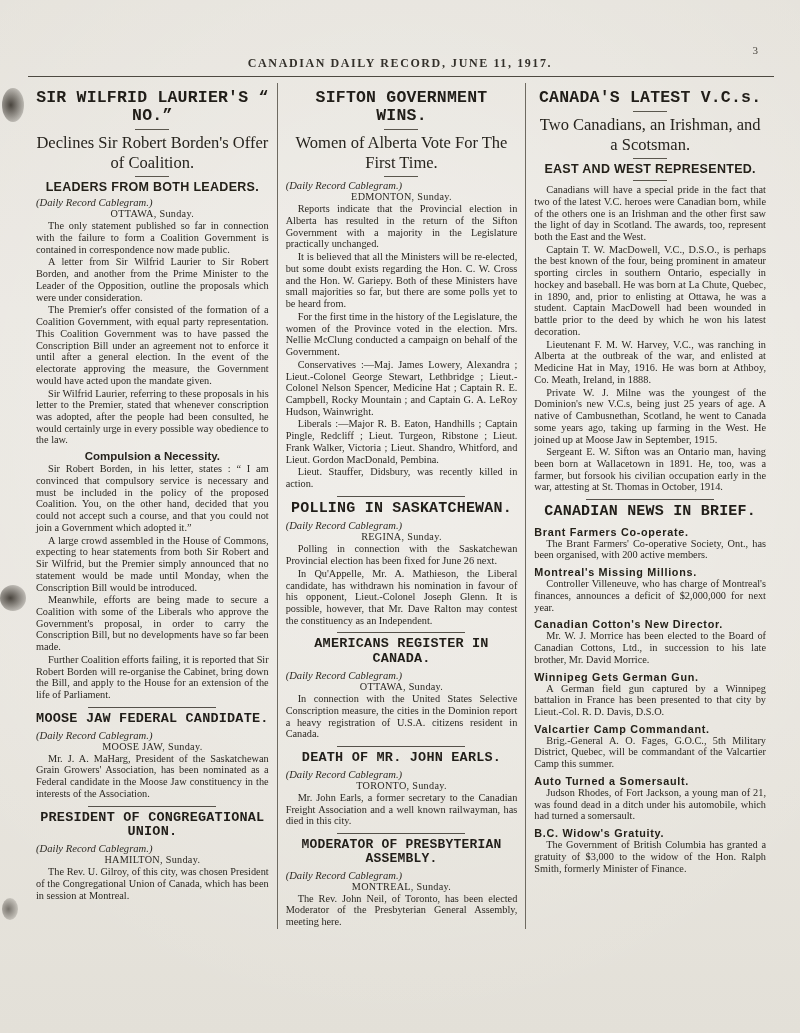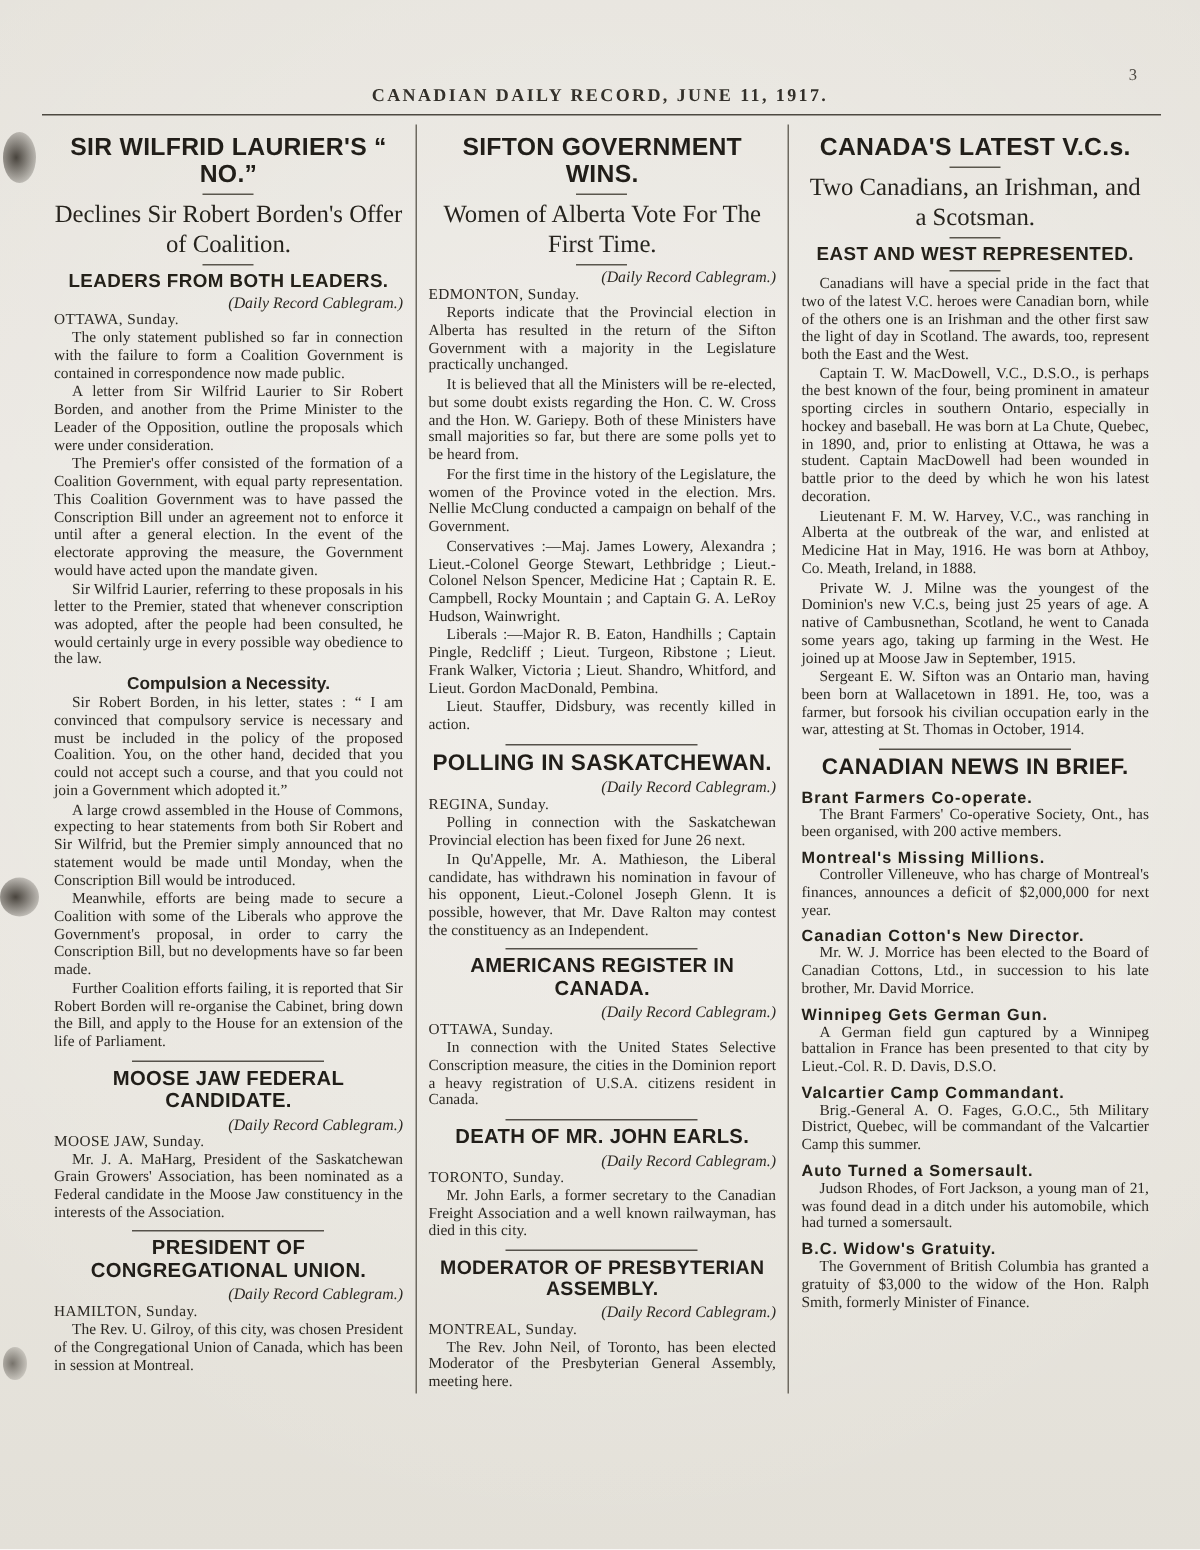--- a/index.html
+++ b/index.html
@@ -40,21 +40,21 @@
     padding: 6px 26px 0 28px;
   }
   .col {
     width: 33.333%;
     padding: 2px 8px 0 8px;
   }
   .col + .col { border-left: 1px solid #6e6a61; }
 
   .headline {
     margin: 4px 0 0 0;
-    font-family: Liberation Sans, sans-serif;
+    font-family: Liberation Mono, monospace;
     font-weight: bold;
     font-size: 16.5px;
     line-height: 1.1;
     text-align: center;
     letter-spacing: 0.2px;
     color: #211e19;
   }
   .subheadline {
     margin: 2px 0 0 0;
     font-family: "Liberation Sans", sans-serif;
@@ -75,27 +75,27 @@
   .crosshead {
     margin: 4px 0 1px 0;
     font-family: "Liberation Sans", sans-serif;
     font-weight: bold;
     font-size: 11.5px;
     text-align: center;
     color: #27241e;
   }
   .credit {
     margin: 3px 0 0 0;
-    text-align: right;
+    text-align: left;
     font-style: italic;
     font-size: 10.6px;
   }
   .dateline {
     margin: 0 0 1px 0;
-    text-align: left;
+    text-align: center;
     font-size: 10.2px;
     letter-spacing: 0.3px;
   }
   .col p.body {
     margin: 0 0 1px 0;
     font-size: 10.3px;
     line-height: 1.14;
     text-align: justify;
     text-indent: 12px;
   }

